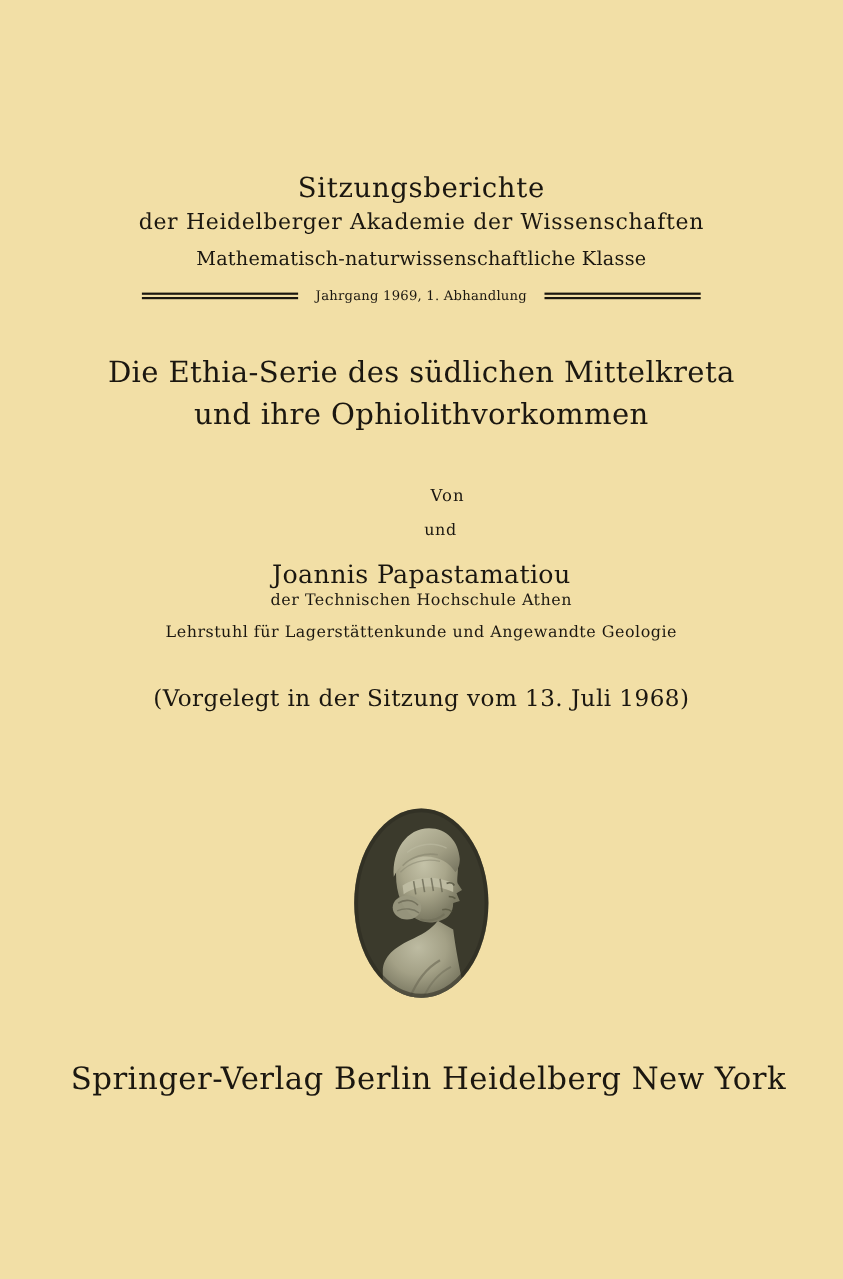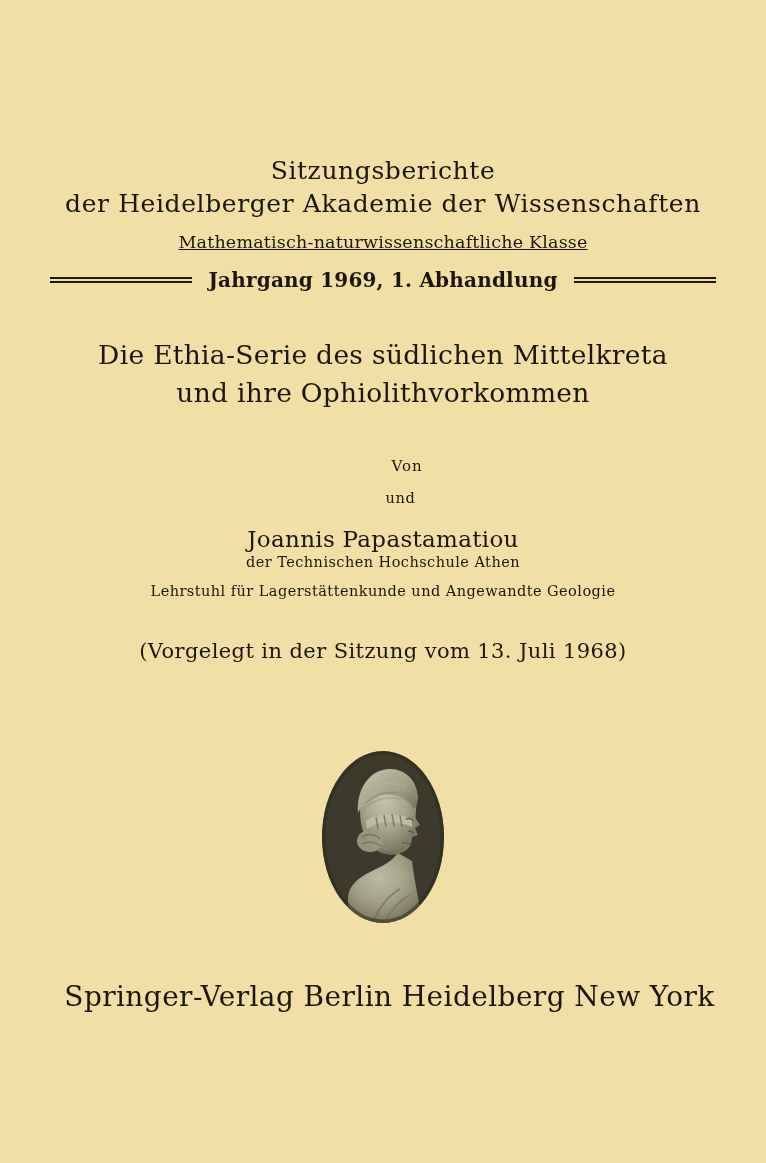--- a/index.html
+++ b/index.html
@@ -29,54 +29,52 @@
     width: 100%;
     text-align: center;
     margin-top: 156px;
   }
   .series-line-1 {
     font-size: 25px;
     letter-spacing: 0.6px;
     line-height: 1.22;
   }
   .series-line-2 {
-    font-size: 25px;
+    font-size: 20px;
     letter-spacing: 0.6px;
     line-height: 1.22;
     margin-top: 2px;
   }
   .series-class {
     font-size: 17.5px;
     letter-spacing: 0.2px;
     margin-top: 13px;
-    text-decoration: underline;
   }
 
   
   .volume-row {
     display: flex;
     align-items: center;
     justify-content: center;
     gap: 16px;
     margin-top: 16px;
     width: 100%;
   }
   .rule-double {
     width: 142px;
     height: 6px;
     box-sizing: border-box;
     border-top: 2px solid #1b1710;
     border-bottom: 2px solid #1b1710;
     flex: 0 0 auto;
   }
   .volume-text {
-    font-size: 20px;
+    font-size: 12px;
     letter-spacing: 0.2px;
     white-space: nowrap;
-    font-weight: bold;
   }
 
   
   .title-block {
     width: 100%;
     text-align: center;
     margin-top: 44px;
   }
   .title-line {
     font-size: 26.5px;

